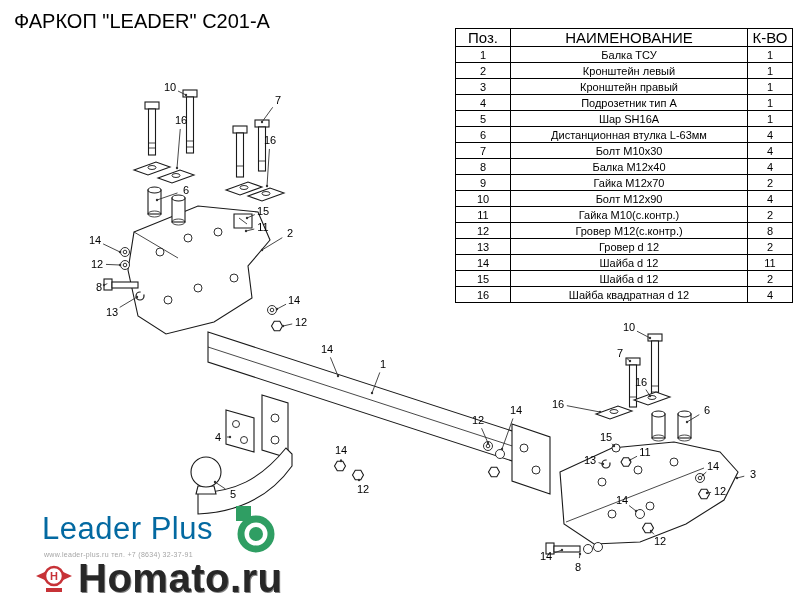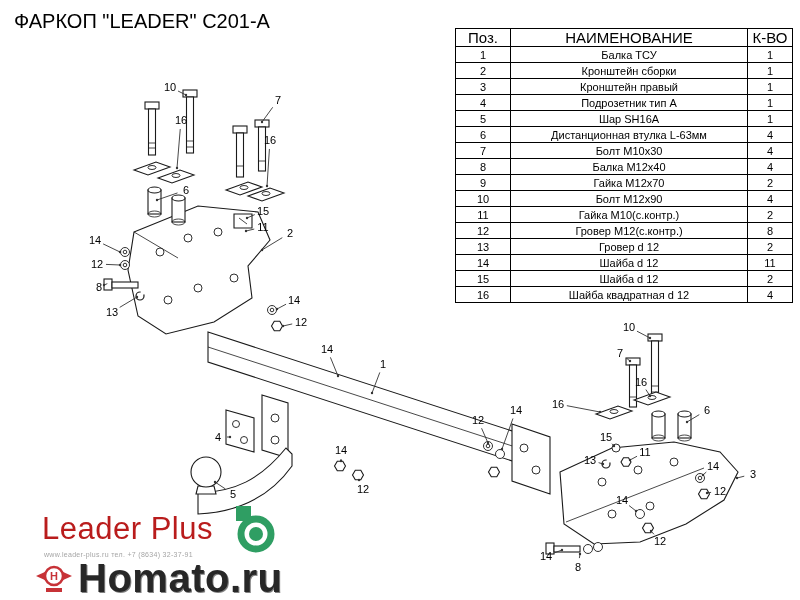--- a/index.html
+++ b/index.html
@@ -30,21 +30,21 @@
   .drawing { position:absolute; left:0; top:0; z-index:1; }
   .part    { fill:#fff; stroke:#1a1a1a; stroke-width:1.1; }
   .thin    { fill:none; stroke:#1a1a1a; stroke-width:0.8; }
   .hole    { fill:#fff; stroke:#1a1a1a; stroke-width:0.9; }
   .callout-text { font:11px "Liberation Sans", sans-serif; text-anchor:middle; fill:#000; }
   .callout-line { stroke:#333; stroke-width:0.9; }
   .grover  { fill:none; stroke:#1a1a1a; stroke-width:1.2; stroke-dasharray:19 4; }
 
   
   .logo-row { position:absolute; left:42px; top:504px; display:flex; align-items:center; gap:16px; z-index:3; }
-  .logo-text { font-size:31px; color:#b91c1c; letter-spacing:0.5px; }
+  .logo-text { font-size:31px; color:#0369a1; letter-spacing:0.5px; }
   .contact-line { position:absolute; left:44px; top:551px; font-size:7px; color:#a5a5a5; z-index:3; letter-spacing:0.3px; }
 
   
   .watermark { position:absolute; left:34px; top:556px; display:flex; align-items:center; gap:4px; z-index:4; opacity:0.92; }
   .watermark-text { font-size:40px; font-weight:800; color:#151515; letter-spacing:0.5px; text-shadow:1px 1px 0 #777; }
   .emblem-h { font:bold 11px "Liberation Sans", sans-serif; fill:#c32127; text-anchor:middle; }
 </style>
 </head>
 <body>
 
@@ -312,21 +312,21 @@
         </tr>
     </thead>
     <tbody>
         <tr>
           <td class="col-pos">1</td>
           <td class="col-name">Балка ТСУ</td>
           <td class="col-qty">1</td>
         </tr>
         <tr>
           <td class="col-pos">2</td>
-          <td class="col-name">Кронштейн сборки</td>
+          <td class="col-name">Кронштейн левый</td>
           <td class="col-qty">1</td>
         </tr>
         <tr>
           <td class="col-pos">3</td>
           <td class="col-name">Кронштейн правый</td>
           <td class="col-qty">1</td>
         </tr>
         <tr>
           <td class="col-pos">4</td>
           <td class="col-name">Подрозетник тип А</td>

